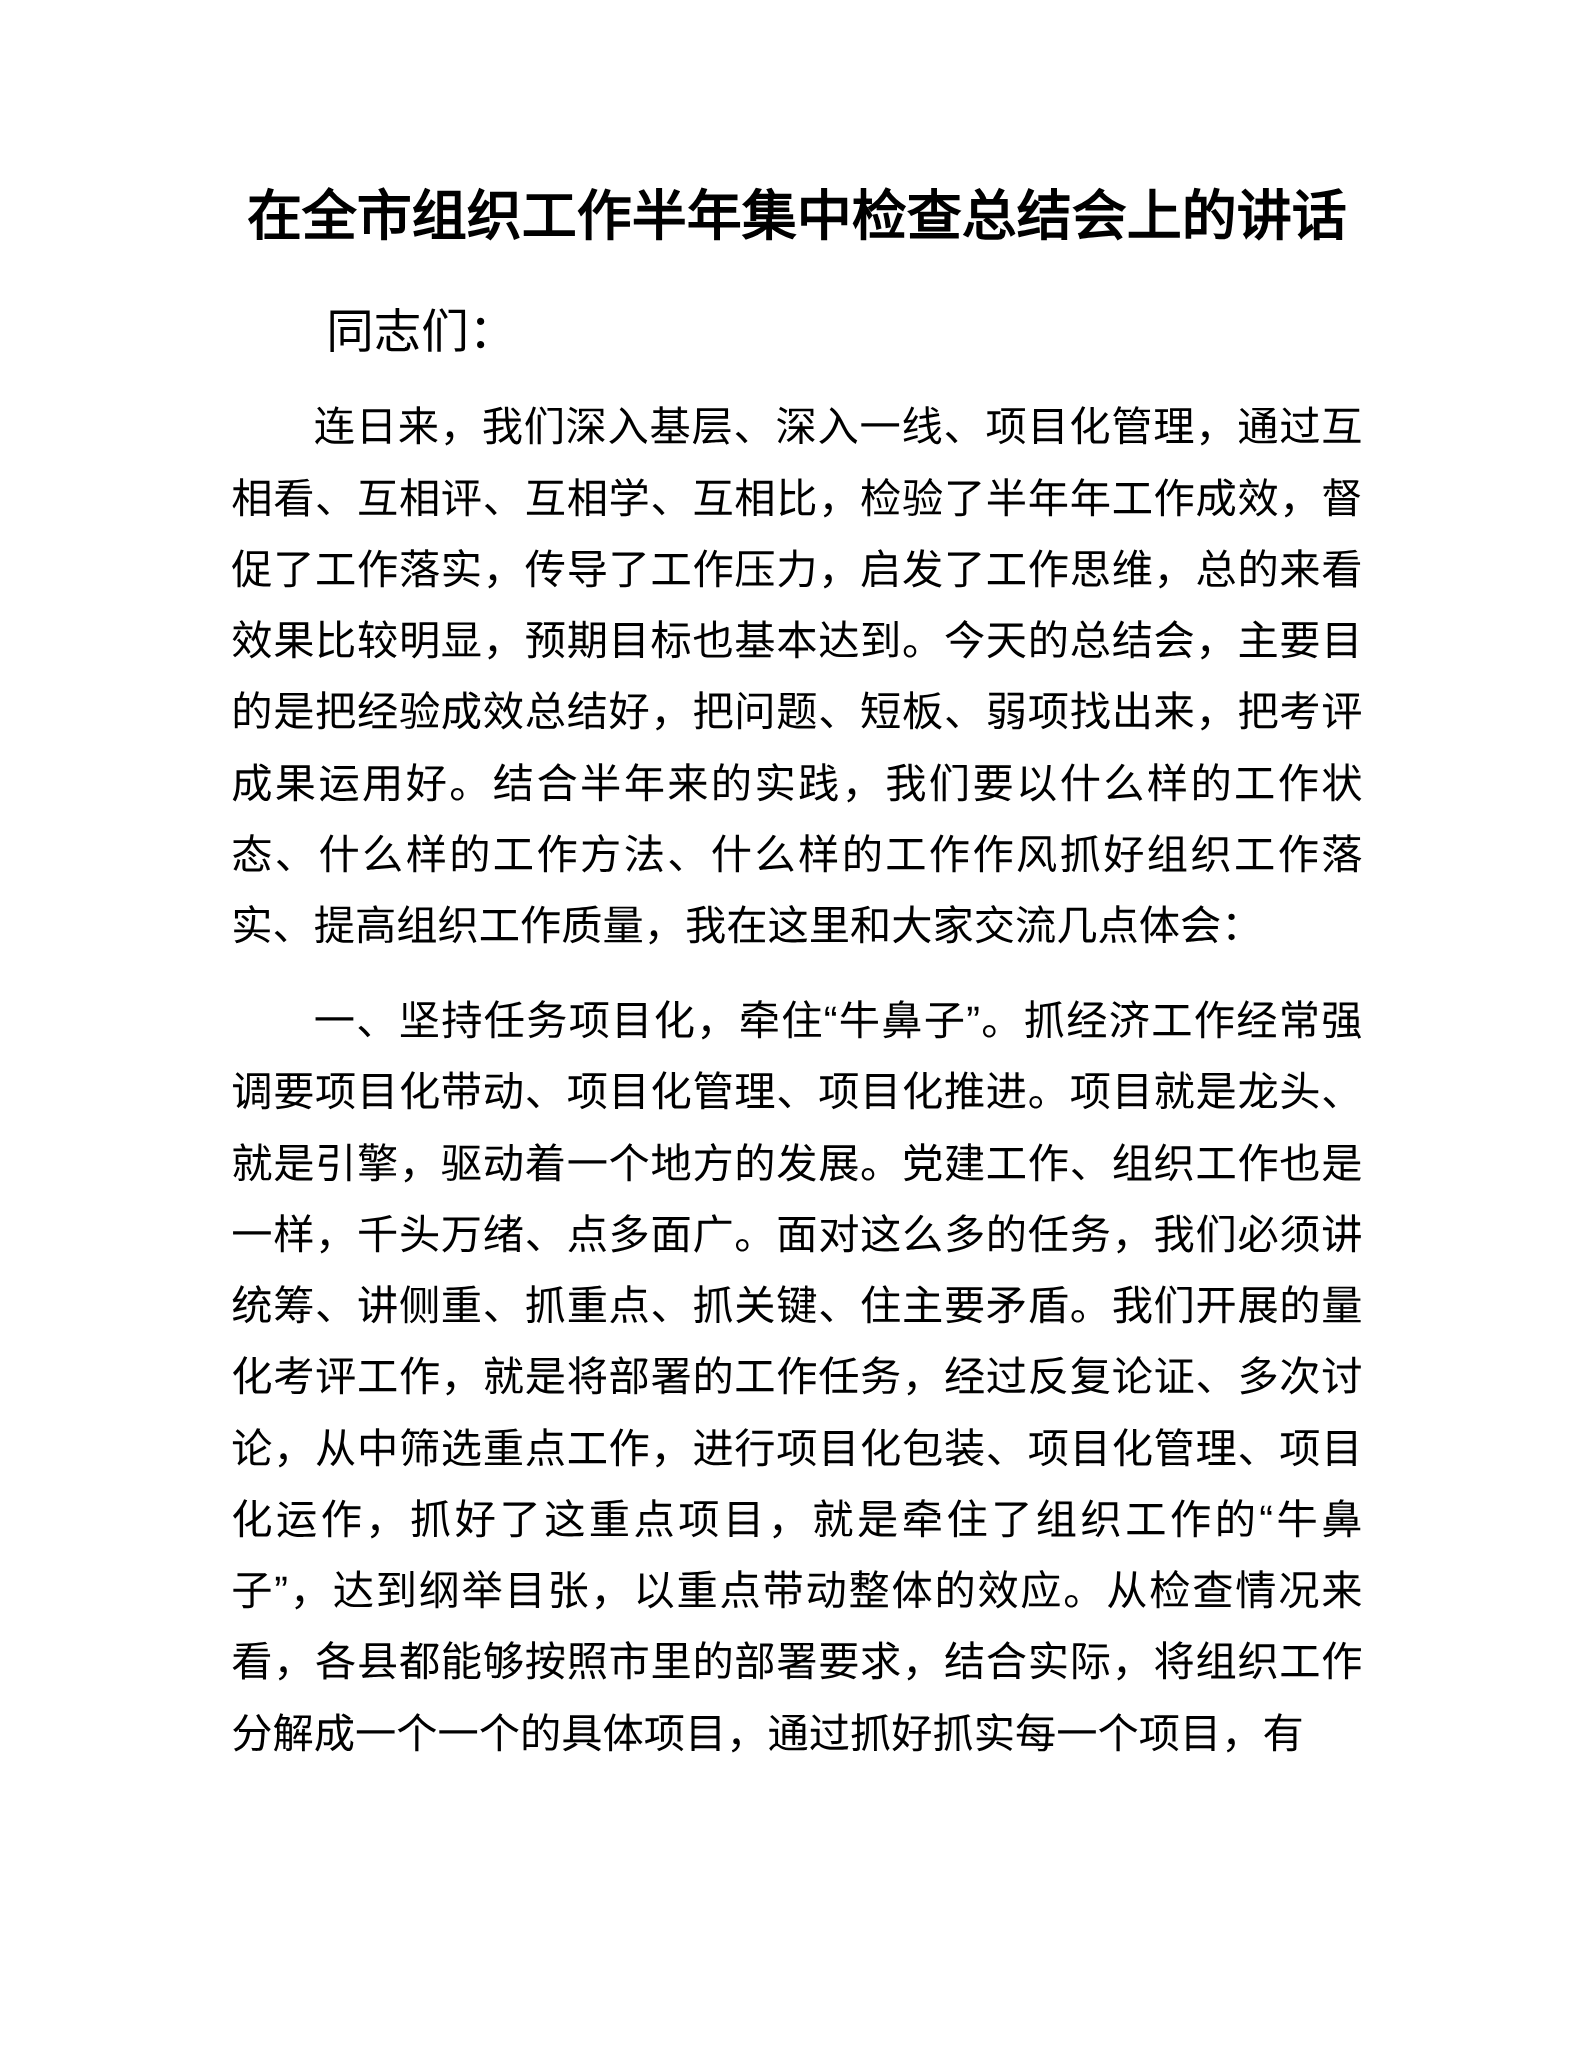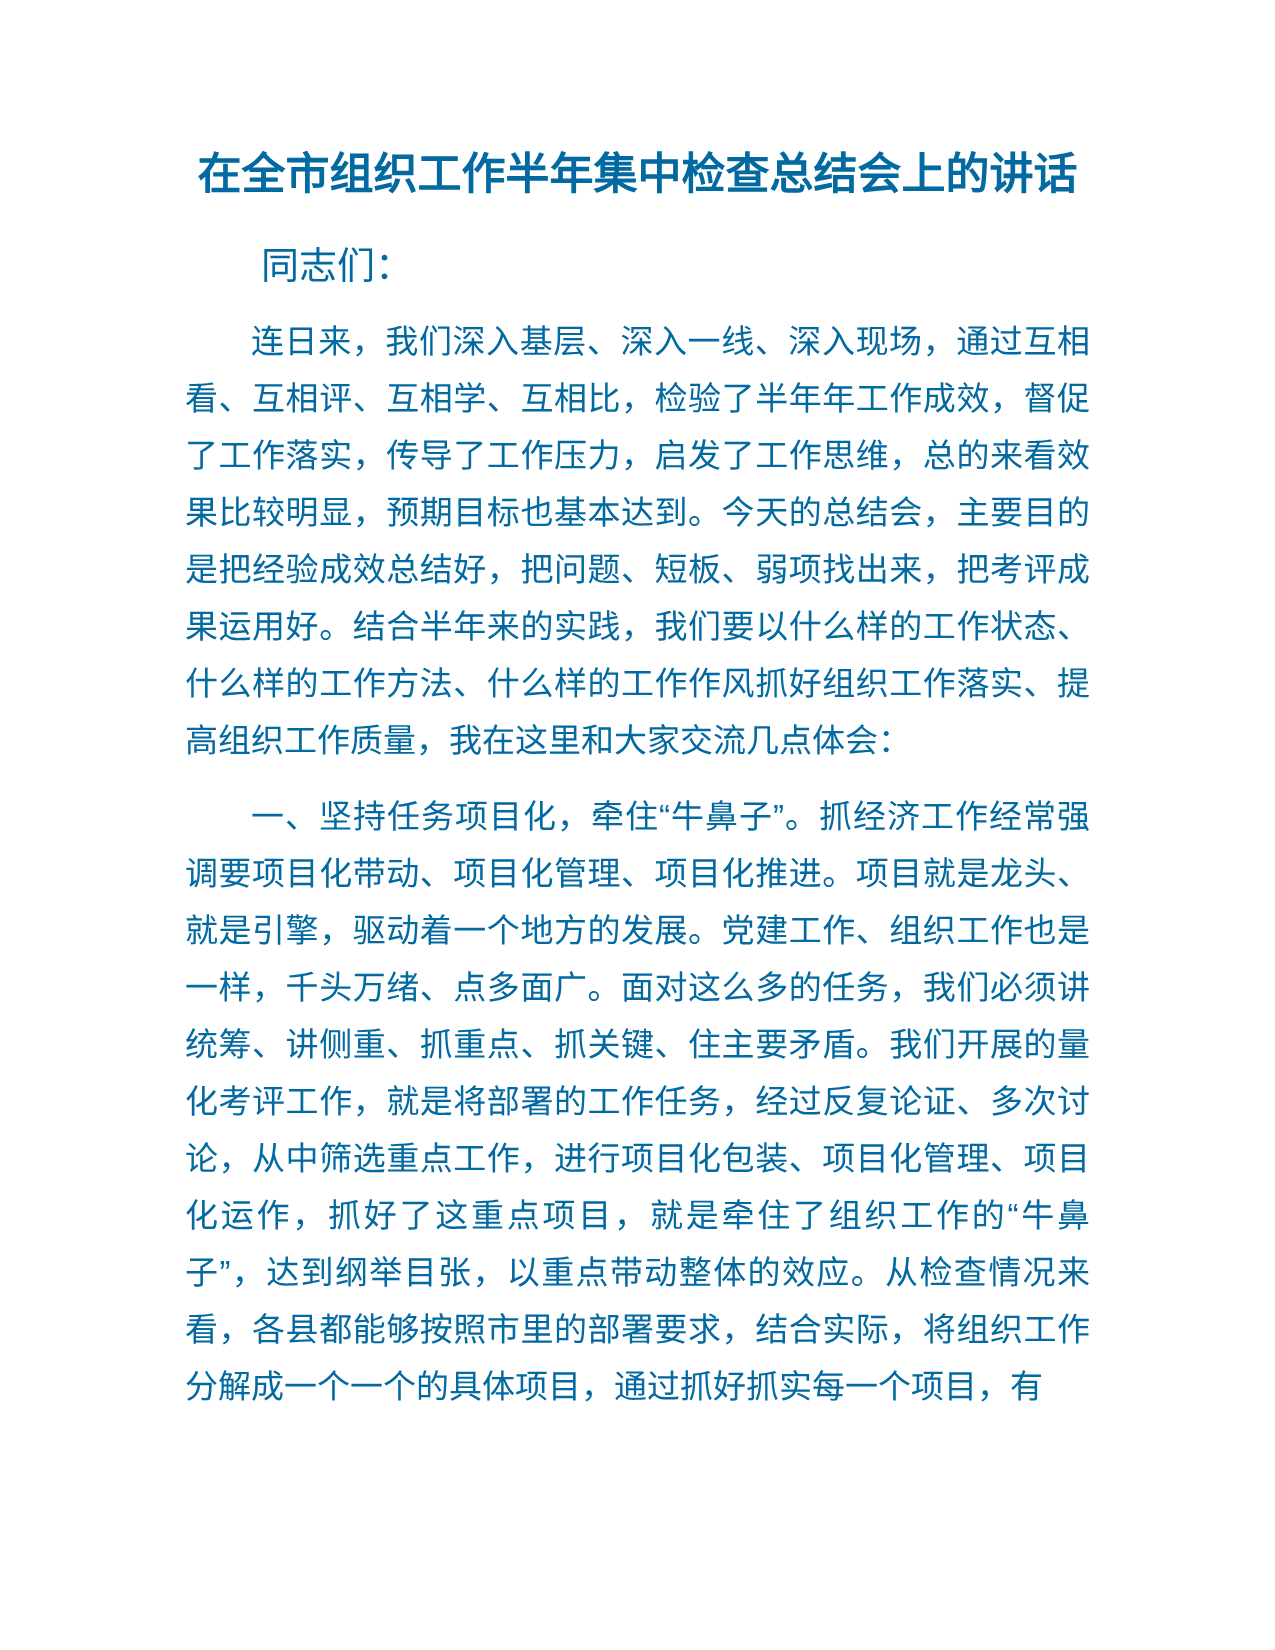--- a/index.html
+++ b/index.html
@@ -5,21 +5,21 @@
   html, body {
     margin: 0;
     padding: 0;
     background: #ffffff;
   }
   .page {
     position: relative;
     width: 1275px;
     height: 1650px;
     background: #ffffff;
-    color: #0369a1;
+    color: #000000;
     font-family: "Liberation Sans", "DejaVu Sans", sans-serif;
     overflow: hidden;
     box-sizing: border-box;
   }
   .content {
     position: absolute;
     left: 185px;
     top: 145px;
     width: 905px;
   }
@@ -49,17 +49,17 @@
 </style>
 </head>
 <body>
 
 <div class="page">
   <div class="content">
     <h1 class="doc-title">在全市组织工作半年集中检查总结会上的讲话</h1>
 
     <p class="salutation">同志们：</p>
 
-    <p class="body-para">连日来，我们深入基层、深入一线、深入现场，通过互相看、互相评、互相学、互相比，检验了半年年工作成效，督促了工作落实，传导了工作压力，启发了工作思维，总的来看效果比较明显，预期目标也基本达到。今天的总结会，主要目的是把经验成效总结好，把问题、短板、弱项找出来，把考评成果运用好。结合半年来的实践，我们要以什么样的工作状态、什么样的工作方法、什么样的工作作风抓好组织工作落实、提高组织工作质量，我在这里和大家交流几点体会：</p>
+    <p class="body-para">连日来，我们深入基层、深入一线、项目化管理，通过互相看、互相评、互相学、互相比，检验了半年年工作成效，督促了工作落实，传导了工作压力，启发了工作思维，总的来看效果比较明显，预期目标也基本达到。今天的总结会，主要目的是把经验成效总结好，把问题、短板、弱项找出来，把考评成果运用好。结合半年来的实践，我们要以什么样的工作状态、什么样的工作方法、什么样的工作作风抓好组织工作落实、提高组织工作质量，我在这里和大家交流几点体会：</p>
 
     <p class="body-para">一、坚持任务项目化，牵住“牛鼻子”。抓经济工作经常强调要项目化带动、项目化管理、项目化推进。项目就是龙头、就是引擎，驱动着一个地方的发展。党建工作、组织工作也是一样，千头万绪、点多面广。面对这么多的任务，我们必须讲统筹、讲侧重、抓重点、抓关键、住主要矛盾。我们开展的量化考评工作，就是将部署的工作任务，经过反复论证、多次讨论，从中筛选重点工作，进行项目化包装、项目化管理、项目化运作，抓好了这重点项目，就是牵住了组织工作的“牛鼻子”，达到纲举目张，以重点带动整体的效应。从检查情况来看，各县都能够按照市里的部署要求，结合实际，将组织工作分解成一个一个的具体项目，通过抓好抓实每一个项目，有</p>
   </div>
 </div>
 
 </body></html>

